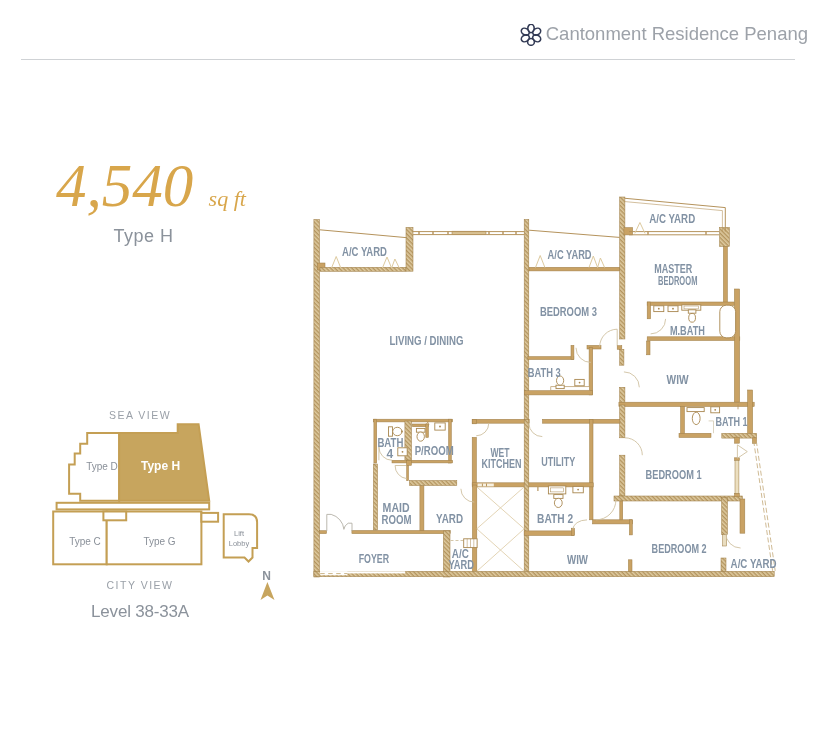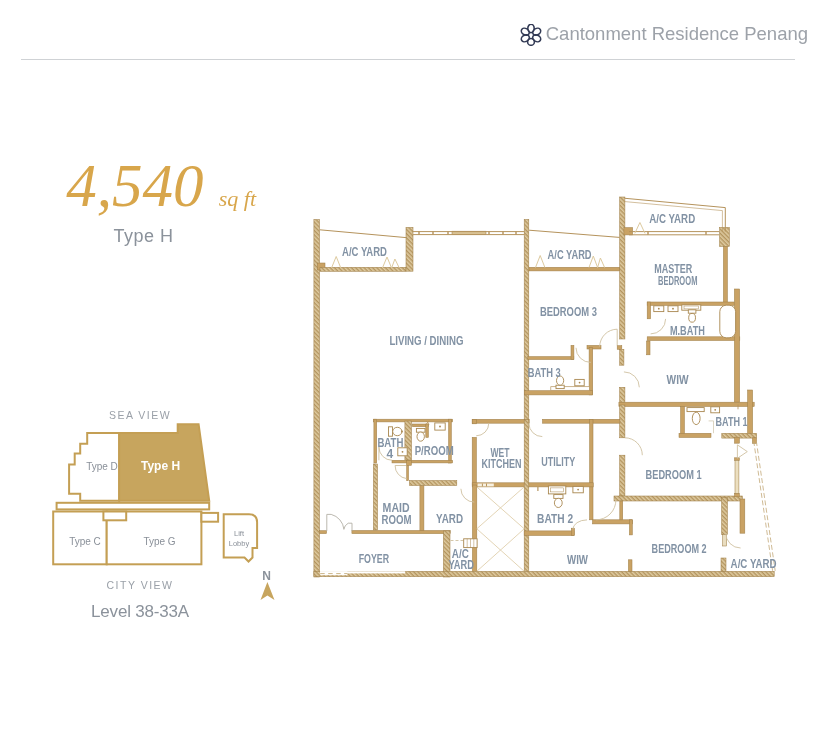--- a/index.html
+++ b/index.html
@@ -1,20 +1,20 @@
 <!DOCTYPE html>
 <html><head>
 <meta charset="utf-8">
 <style>
 html,body{margin:0;padding:0;background:#fff;}
 body{width:826px;height:729px;overflow:hidden;font-family:"Liberation Sans",sans-serif;}
 #page{position:relative;width:826px;height:729px;background:#fff;margin-left:21px;}
 #hdrtext{position:absolute;top:23px;right:39px;font-size:18.5px;color:#9da2a9;letter-spacing:0px;}
 #rule{position:absolute;top:59px;left:0;width:774px;height:1px;background:#cfd2d5;}
-#area{position:absolute;top:151px;left:25px;width:210px;text-align:right;color:#d8a64b;font-family:"Liberation Serif",serif;font-style:italic;font-size:61px;letter-spacing:0px;white-space:nowrap;}
+#area{position:absolute;top:151px;left:25px;width:210px;text-align:center;color:#d8a64b;font-family:"Liberation Serif",serif;font-style:italic;font-size:61px;letter-spacing:0px;white-space:nowrap;}
 #area span{font-size:22px;letter-spacing:0px;}
 #typeh{position:absolute;top:226px;left:30px;width:185px;text-align:center;color:#8b929b;font-size:18px;letter-spacing:0.5px;}
 #level{position:absolute;top:602px;left:39px;width:160px;text-align:center;color:#8b929b;font-size:17px;letter-spacing:-0.2px;}
 svg text{font-family:"Liberation Sans",sans-serif;}
 .rl{fill:#8292a4;font-weight:bold;font-size:12px;}
 .kl{fill:#8a9099;font-size:10px;}
 .vw{fill:#9aa0a8;font-size:10.5px;letter-spacing:1.5px;}
 </style>
 </head>
 <body>

